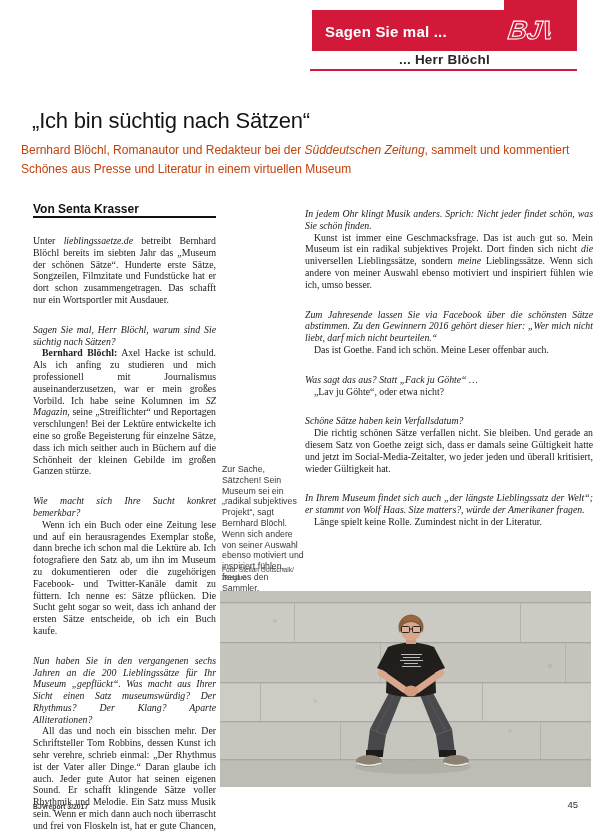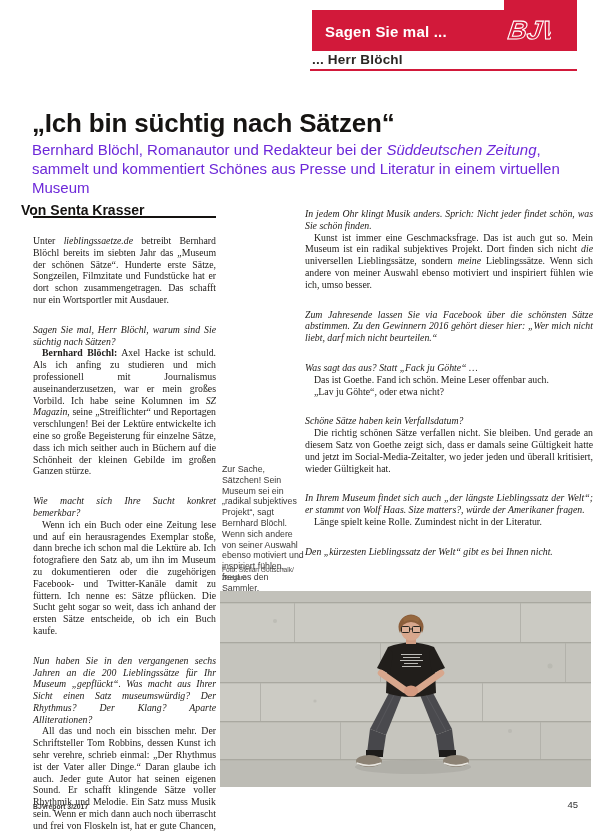--- a/index.html
+++ b/index.html
@@ -5,30 +5,30 @@
   html,body{margin:0;padding:0;background:#ffffff;}
   .page{position:relative;width:601px;height:834px;background:#fff;overflow:hidden;
         font-family:"Liberation Sans","DejaVu Sans",sans-serif;padding-left:15px;}
 
   
   .banner-main{position:absolute;left:312px;top:10px;width:265px;height:41px;}
   .banner-raise{position:absolute;left:504px;top:0;width:73px;height:12px;}
   .kicker{position:absolute;left:325px;top:10px;height:41px;line-height:43px;
           color:#fff;font-weight:bold;font-size:15px;letter-spacing:.2px;}
   .logo-svg{position:absolute;left:505px;top:13px;}
-  .kicker-suffix{position:absolute;left:312px;top:52px;width:265px;text-align:left;
+  .kicker-suffix{position:absolute;left:312px;top:52px;width:265px;text-align:center;
           font-weight:bold;font-size:13.5px;color:#2b2623;letter-spacing:.2px;}
   .rule-red{position:absolute;left:310px;top:69px;width:267px;height:2px;}
 
   
   .title{position:absolute;left:32px;top:108px;width:560px;
-         font-size:26px;font-weight:bold;color:#161412;letter-spacing:-.2px;}
-  .subtitle{position:absolute;left:32px;top:141px;width:558px;
-         font-size:15px;line-height:18.8px;color:#6d28d9;}
-  .byline{position:absolute;left:21px;top:202px;font-size:14px;font-weight:bold;color:#141210;}
+         font-size:22px;font-weight:normal;color:#161412;letter-spacing:-.2px;}
+  .subtitle{position:absolute;left:21px;top:141px;width:558px;
+         font-size:12px;line-height:18.8px;color:#c2410c;}
+  .byline{position:absolute;left:33px;top:202px;font-size:12px;font-weight:bold;color:#141210;}
   .byline-rule{position:absolute;left:33px;top:216px;width:183px;height:1.5px;background:#141210;}
 
   
   .col{position:absolute;font-family:"Liberation Serif","DejaVu Serif",serif;
        font-size:9.8px;line-height:11.8px;color:#23201d;text-align:justify;hyphens:auto;}
   .col-left{left:33px;top:223px;width:183px;}
   .col-right{left:305px;top:196px;width:288px;}
   .para{margin:0;}
   .q{font-style:italic;margin-top:18px;}
   .col .para:first-child{margin-top:12px;}
@@ -77,28 +77,27 @@
       <p class="para a"><span class="s-b">Bernhard Blöchl:</span><span> Axel Hacke ist schuld. Als ich anfing zu studieren und mich professionell mit Journalismus auseinanderzusetzen, war er mein großes Vorbild. Ich habe seine Kolumnen im </span><span class="s-i">SZ Magazin</span><span>, seine „Streiflichter“ und Reportagen verschlungen! Bei der Lektüre entwickelte ich eine so große Begeisterung für einzelne Sätze, dass ich mich seither auch in Büchern auf die Schönheit der kleinen Gebilde im großen Ganzen stürze.</span></p>
       <p class="para q"><span>Wie macht sich Ihre Sucht konkret bemerkbar?</span></p>
       <p class="para a"><span>Wenn ich ein Buch oder eine Zeitung lese und auf ein herausragendes Exemplar stoße, dann breche ich schon mal die Lektüre ab. Ich fotografiere den Satz ab, um ihn im Museum zu dokumentieren oder die zugehörigen Facebook- und Twitter-Kanäle damit zu füttern. Ich nenne es: Sätze pflücken. Die Sucht geht sogar so weit, dass ich anhand der ersten Sätze entscheide, ob ich ein Buch kaufe.</span></p>
       <p class="para q"><span>Nun haben Sie in den vergangenen sechs Jahren an die 200 Lieblingssätze für Ihr Museum „gepflückt“. Was macht aus Ihrer Sicht einen Satz museumswürdig? Der Rhythmus? Der Klang? Aparte Alliterationen?</span></p>
       <p class="para a"><span>All das und noch ein bisschen mehr. Der Schriftsteller Tom Robbins, dessen Kunst ich sehr verehre, schrieb einmal: „Der Rhythmus ist der Vater aller Dinge.“ Daran glaube ich auch. Jeder gute Autor hat seinen eigenen Sound. Er schafft klingende Sätze voller Rhythmik und Melodie. Ein Satz muss Musik sein. Wenn er mich dann auch noch überrascht und frei von Floskeln ist, hat er gute Chancen, ins Museum zu kommen.</span></p>
     </div>
   <div class="col col-right">
       <p class="para q"><span>In jedem Ohr klingt Musik anders. Sprich: Nicht jeder findet schön, was Sie schön finden.</span></p>
       <p class="para a"><span>Kunst ist immer eine Geschmacksfrage. Das ist auch gut so. Mein Museum ist ein radikal subjektives Projekt. Dort finden sich nicht </span><span class="s-i">die</span><span> universellen Lieblingssätze, sondern </span><span class="s-i">meine</span><span> Lieblingssätze. Wenn sich andere von meiner Auswahl ebenso motiviert und inspiriert fühlen wie ich, umso besser.</span></p>
       <p class="para q"><span>Zum Jahresende lassen Sie via Facebook über die schönsten Sätze abstimmen. Zu den Gewinnern 2016 gehört dieser hier: „Wer mich nicht liebt, darf mich nicht beurteilen.“</span></p>
+      <p class="para a"><span>Das ist Goethe. Fand ich schön. Meine Leser offenbar auch.</span></p>
       <p class="para q"><span>Was sagt das aus? Statt „Fack ju Göhte“ …</span></p>
-      <p class="para a"><span>Das ist Goethe. Fand ich schön. Meine Leser offenbar auch.</span></p>
       <p class="para a"><span>„Lav ju Göhte“, oder etwa nicht?</span></p>
       <p class="para q"><span>Schöne Sätze haben kein Verfallsdatum?</span></p>
       <p class="para a"><span>Die richtig schönen Sätze verfallen nicht. Sie bleiben. Und gerade an diesem Satz von Goethe zeigt sich, dass er damals seine Gültigkeit hatte und jetzt im Social-Media-Zeitalter, wo jeder jeden und überall kritisiert, wieder Gültigkeit hat.</span></p>
       <p class="para q"><span>In Ihrem Museum findet sich auch „der längste Lieblingssatz der Welt“; er stammt von Wolf Haas. Size matters?, würde der Amerikaner fragen.</span></p>
       <p class="para a"><span>Länge spielt keine Rolle. Zumindest nicht in der Literatur.</span></p>
-      <p class="para q"><span>Den „kürzesten Lieblingssatz der Welt“ gibt es bei Ihnen nicht.</span></p>
     </div>
 
   <div class="caption">Zur Sache, Sätzchen! Sein Museum sei ein „radikal subjektives Projekt“, sagt Bernhard Blöchl. Wenn sich andere von seiner Auswahl ebenso motiviert und inspiriert fühlen, freut es den Sammler.</div>
   <div class="credit">Foto: Stellan Gottschalk/ Zeegaro</div>
 
   <svg class="photo" viewBox="0 0 371 196" role="img">
     <g>
       <rect x="0" y="0" width="371" height="12" fill="#c2c1ba"></rect>
       <rect x="0" y="12" width="371" height="40" fill="#cbcac3"></rect>
       <rect x="0" y="52" width="371" height="40" fill="#c5c4bd"></rect>

